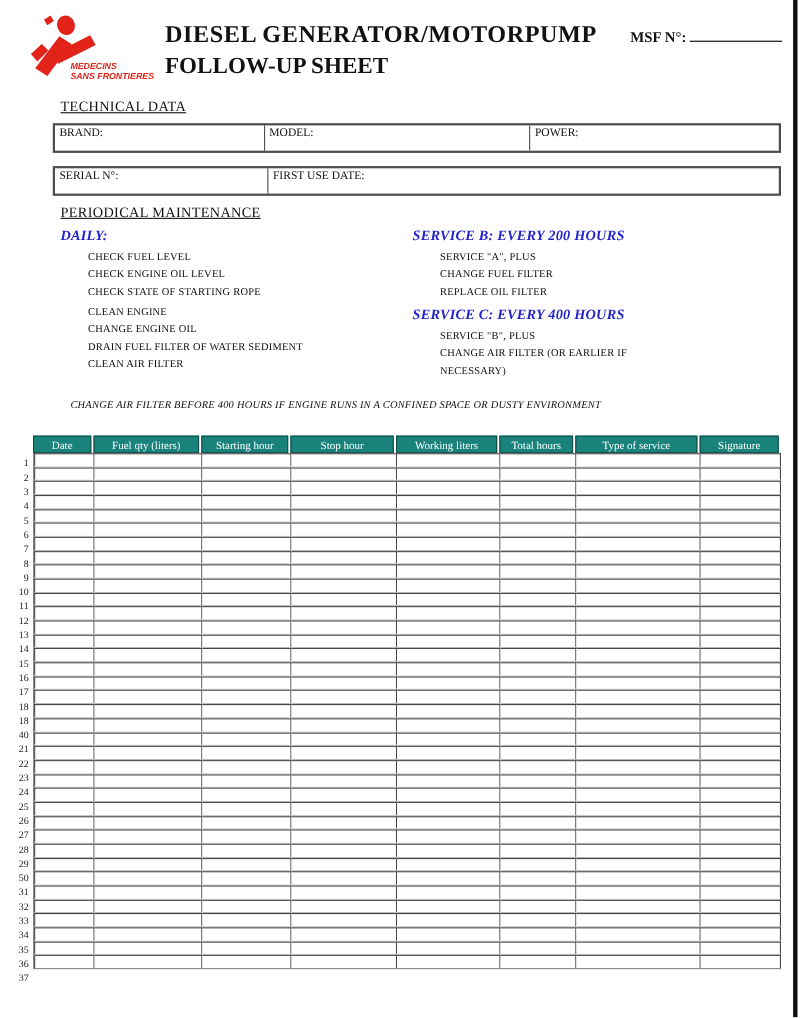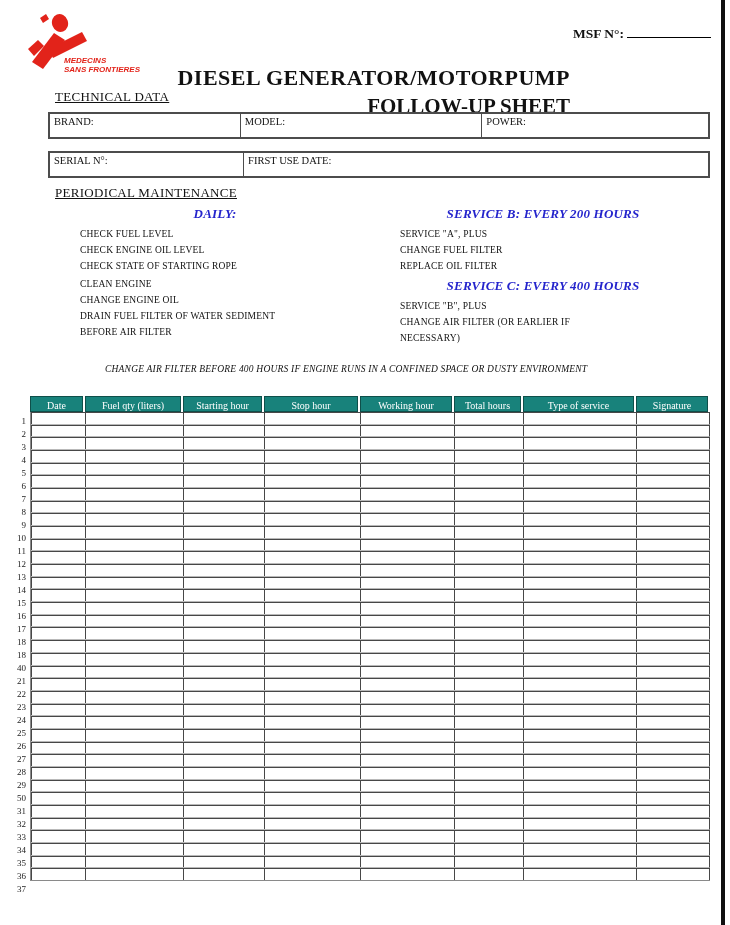--- a/index.html
+++ b/index.html
@@ -10,21 +10,21 @@
   }
   
   .scan-edge { position:absolute; left:721px; top:0; width:4px; height:925px; background:#101010; }
 
   
   .logo { position:absolute; left:26px; top:12px; width:130px; height:70px; }
   .logo svg { position:absolute; left:0; top:0; }
   .logo-text { position:absolute; left:38px; top:44px; color:var(--brand,#e2231a);
     font-family:"Liberation Sans","DejaVu Sans",sans-serif; font-weight:bold; font-style:italic;
     font-size:8px; line-height:9px; letter-spacing:0px; white-space:nowrap; }
-  .title-block { position:absolute; left:150px; top:18px; width:420px; text-align:right;margin-top:47px; }
+  .title-block { position:absolute; left:150px; top:18px; width:420px; text-align:left; }
   .title-l1 { font-size:22px; font-weight:bold; letter-spacing:0.5px; }
   .title-l2 { font-size:21px; font-weight:bold; margin-top:3px; }
   .msf-no { position:absolute; left:573px; top:26px; font-size:13.5px; font-weight:bold; white-space:nowrap; }
   .msf-line { display:inline-block; width:84px; border-bottom:1.5px solid #000; height:12px; margin-left:3px; }
 
   
   .sec-heading { position:absolute; left:55px; font-size:13px; font-weight:normal;
     text-decoration:underline; letter-spacing:0.3px; }
   .h-tech { top:89px; }
   .h-maint { top:185px; }
@@ -35,24 +35,24 @@
   .t1 { top:112px; grid-template-columns:29% 36.7% 34.3%; }
   .t2 { top:151px; grid-template-columns:29.5% 70.5%; }
   .t-cell { border-right:1px solid #4c4c4c; padding:2px 4px; font-size:10.5px; }
   .t-cell:last-child { border-right:none; }
 
   
   .maint-grid { position:absolute; left:55px; top:204px; width:656px; display:grid;
     grid-template-columns:320px 336px; grid-auto-rows:min-content; }
   .m-section { margin-bottom:2px; }
   .m-title { color:var(--accent,#2424cc); font-size:13px; font-weight:bold; font-style:italic;
-    margin-bottom:4px; margin-top:2px; letter-spacing:0.2px;text-align:center; }
+    margin-bottom:4px; margin-top:2px; letter-spacing:0.2px; }
   .m-item { font-size:9.5px; line-height:16px; margin-left:25px; letter-spacing:0.2px; }
   .m-note { position:absolute; left:64px; top:364px; width:620px; font-size:9.5px;
-    font-style:italic; letter-spacing:0.2px;margin-left:41px; }
+    font-style:italic; letter-spacing:0.2px; }
 
   
   .logtable { position:absolute; left:30px; top:396px; width:680px; }
   .lt-header { display:grid; grid-template-columns:53px 96px 79px 94px 92px 67px 111px 72px;
     column-gap:2px; height:16px; }
   .lt-th { background:var(--tableHead,#18827b); border:1px solid #0f4f4a; color:#fff;
     font-size:10px; text-align:center; line-height:17px; overflow:hidden; white-space:nowrap; }
   .lt-body { display:grid; grid-template-rows:repeat(37,1fr); row-gap:1px; height:469px;
     background:#b9b9b9; border:1px solid #8a8a8a; border-top:none; }
   .lt-row { display:grid; grid-template-columns:55px 98px 81px 96px 94px 69px 113px 73px; background:#fff; }
@@ -123,42 +123,42 @@
           <div class="m-item">SERVICE "A", PLUS</div>
           <div class="m-item">CHANGE FUEL FILTER</div>
           <div class="m-item">REPLACE OIL FILTER</div>
         </div>
     </div>
     <div class="m-section">
       <div>
           <div class="m-item">CLEAN ENGINE</div>
           <div class="m-item">CHANGE ENGINE OIL</div>
           <div class="m-item">DRAIN FUEL FILTER OF WATER SEDIMENT</div>
-          <div class="m-item">BEFORE AIR FILTER</div>
+          <div class="m-item">CLEAN AIR FILTER</div>
         </div>
     </div>
     <div class="m-section">
       <div class="m-title">SERVICE C: EVERY 400 HOURS</div>
       <div>
           <div class="m-item">SERVICE "B", PLUS</div>
           <div class="m-item">CHANGE AIR FILTER (OR EARLIER IF</div>
           <div class="m-item">NECESSARY)</div>
         </div>
     </div>
   </div>
 
   <div class="m-note">CHANGE AIR FILTER BEFORE 400 HOURS IF ENGINE RUNS IN A CONFINED SPACE OR DUSTY ENVIRONMENT</div>
 
   <div class="logtable">
     <div class="lt-header">
         <div class="lt-th">Date</div>
         <div class="lt-th">Fuel qty (liters)</div>
         <div class="lt-th">Starting hour</div>
         <div class="lt-th">Stop hour</div>
-        <div class="lt-th">Working hour</div>
+        <div class="lt-th">Working liters</div>
         <div class="lt-th">Total hours</div>
         <div class="lt-th">Type of service</div>
         <div class="lt-th">Signature</div>
       </div>
     <div class="lt-body">
         <div class="lt-row">
           <div class="lt-td"></div>
           <div class="lt-td"></div>
           <div class="lt-td"></div>
           <div class="lt-td"></div>

